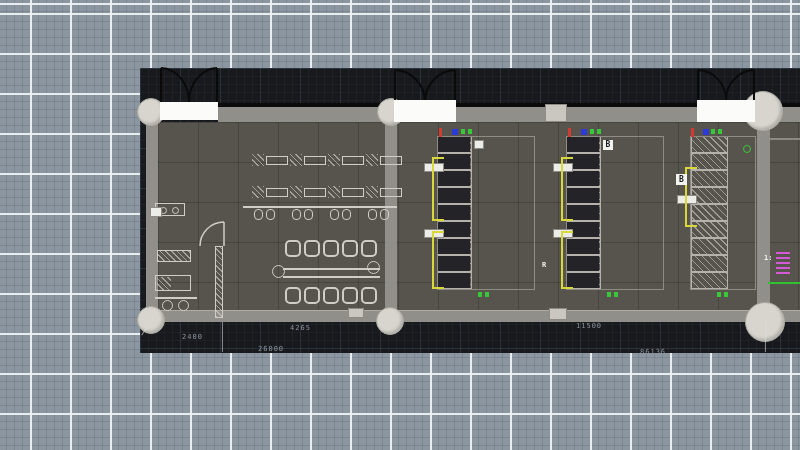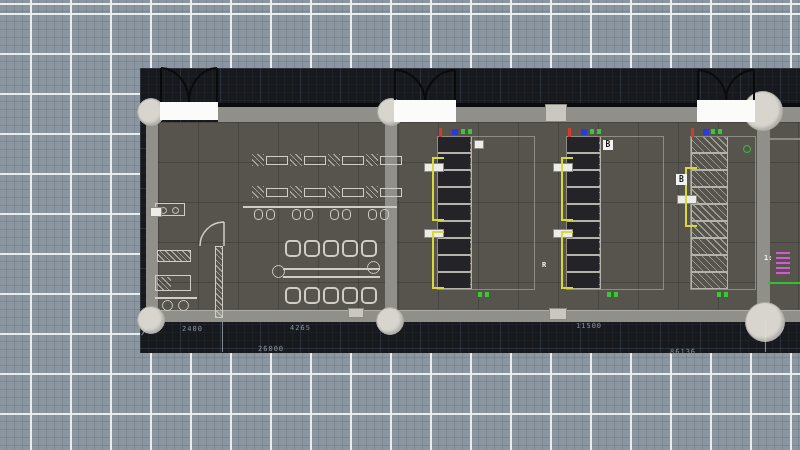--- a/index.html
+++ b/index.html
@@ -240,23 +240,23 @@
     </div>
 
     <div class="chip-lbl" style="left:536px;top:106px;width:11px;height:11px;line-height:11px">B</div>
     <div class="wtext" style="left:402px;top:193px">R</div>
 
     <div style="left:630px;top:70px;width:30px;height:2px;background:#8a8a85"></div>
     <div class="wtext" style="left:624px;top:186px">1:</div>
     <div class="mag" style="left:636px;top:184px;width:14px;height:22px"></div>
     <div class="gline" style="left:628px;top:214px;width:32px;height:2px"></div>
 
-    <div class="dim" style="left:42px;top:257px">2400</div>
+    <div class="dim" style="left:42px;top:265px">2400</div>
     <div class="dim" style="left:150px;top:256px">4265</div>
     <div class="dim" style="left:436px;top:254px">11500</div>
     <div class="dim" style="left:118px;top:277px">26000</div>
-    <div class="dim" style="left:530px;top:280px">86136</div>
+    <div class="dim" style="left:500px;top:280px">86136</div>
     <div class="vtick" style="left:82px;top:254px;height:30px"></div>
     <div class="vtick" style="left:625px;top:254px;height:30px"></div>
     <div class="vtick" style="left:4px;top:258px;height:10px;transform:rotate(35deg)"></div>
 
   </div>
 </div>
 
 </body></html>

